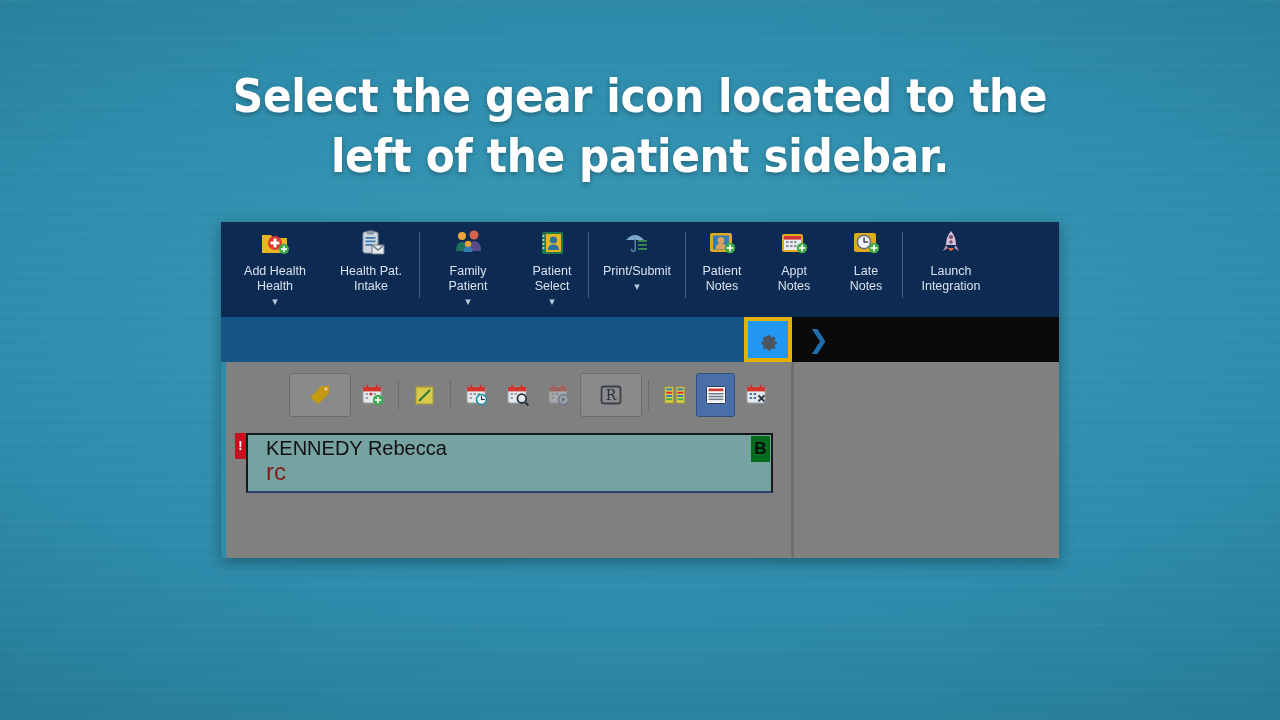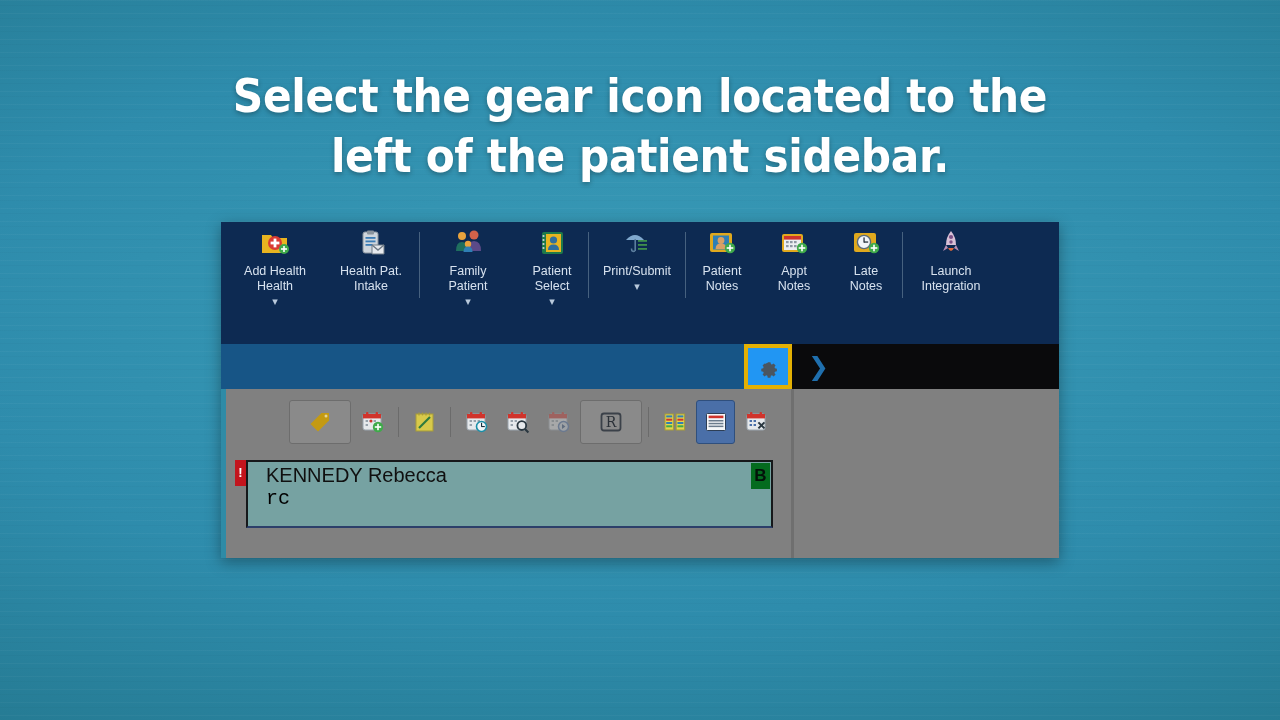--- a/index.html
+++ b/index.html
@@ -63,21 +63,21 @@
     width: 838px;
     height: 336px;
     background: #808080;
     overflow: hidden;
     box-shadow: 0 4px 14px rgba(0,0,0,0.35);
   }
 
   
   .ribbon {
     position: relative;
-    height: 122px;
+    height: 95px;
     background: #0d2a52;
     display: flex;
     align-items: flex-start;
     padding-left: 6px;
   }
   .ribbon-item {
     position: relative;
     width: 72px;
     flex: 0 0 auto;
     padding-top: 7px;
@@ -240,37 +240,37 @@
     font-weight: bold;
     line-height: 26px;
     text-align: center;
     overflow: hidden;
   }
   .appt-block {
     position: absolute;
     left: 11px;
     right: 0;
     top: 0;
-    height: 68px;
+    height: 60px;
     background: #76a2a2;
     border: 2px solid #16181a;
     border-bottom-color: #2c3f6a;
     padding: 1px 0 12px 18px;
   }
   .appt-name {
     color: #101010;
     font-size: 20px;
     line-height: 25px;
     font-family: "Liberation Sans", sans-serif;
   }
   .appt-sub {
-    color: #000000;
-    font-size: 20px;
+    color: #7f1d1d;
+    font-size: 24px;
     line-height: 22px;
-    font-family: Liberation Mono, monospace;
+    font-family: Liberation Sans, sans-serif;
   }
   .appt-badge {
     position: absolute;
     right: 1px;
     top: 1px;
     width: 19px;
     height: 26px;
     background: #046b1f;
     color: #04110a;
     font-size: 17px;

